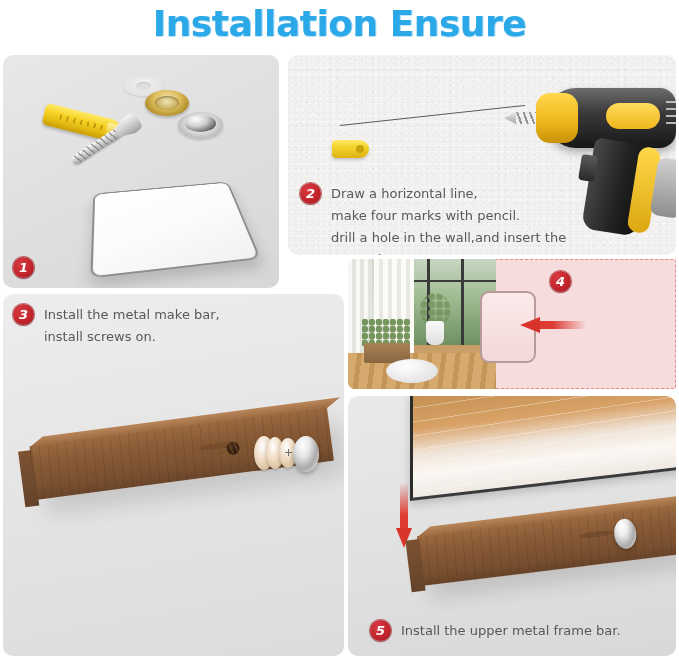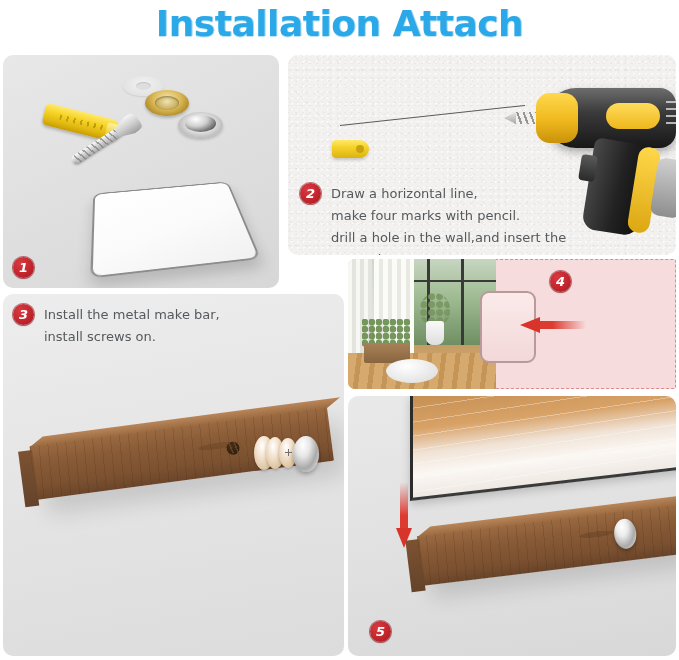--- a/index.html
+++ b/index.html
@@ -416,21 +416,21 @@
   .p5-arrow:after{
     content:"";position:absolute;left:0;bottom:0;width:16px;height:20px;
     background:#d9342b;
     clip-path:polygon(50% 100%,0 0,100% 0);
   }
   #panel5 .cap{position:absolute;left:22px;bottom:14px;}
 </style>
 </head>
 <body>
 
-<div class="title">Installation Attach</div>
+<div class="title">Installation Ensure</div>
 
 <div class="panel" id="panel1">
   <div class="p1-washer"></div>
   <div class="p1-ring"></div>
   <div class="p1-cap"></div>
   <div class="p1-anchor">
     <div class="p1-anchor-ribs"></div>
   </div>
   <div class="p1-screw">
     <div class="p1-screw-shaft"></div>
@@ -513,14 +513,15 @@
   </div>
   <div class="p5-arrow"></div>
   <div class="p5-bar">
     <div class="p5-bar-top"></div>
     <div class="p5-bar-end"></div>
     <div class="p5-bar-grain"></div>
     <div class="p5-knob"></div>
   </div>
   <div class="caption cap">
     <div class="badge">5</div>
+    <div class="txt">Install the upper metal frame bar.</div>
   </div>
 </div>
 
 </body></html>

